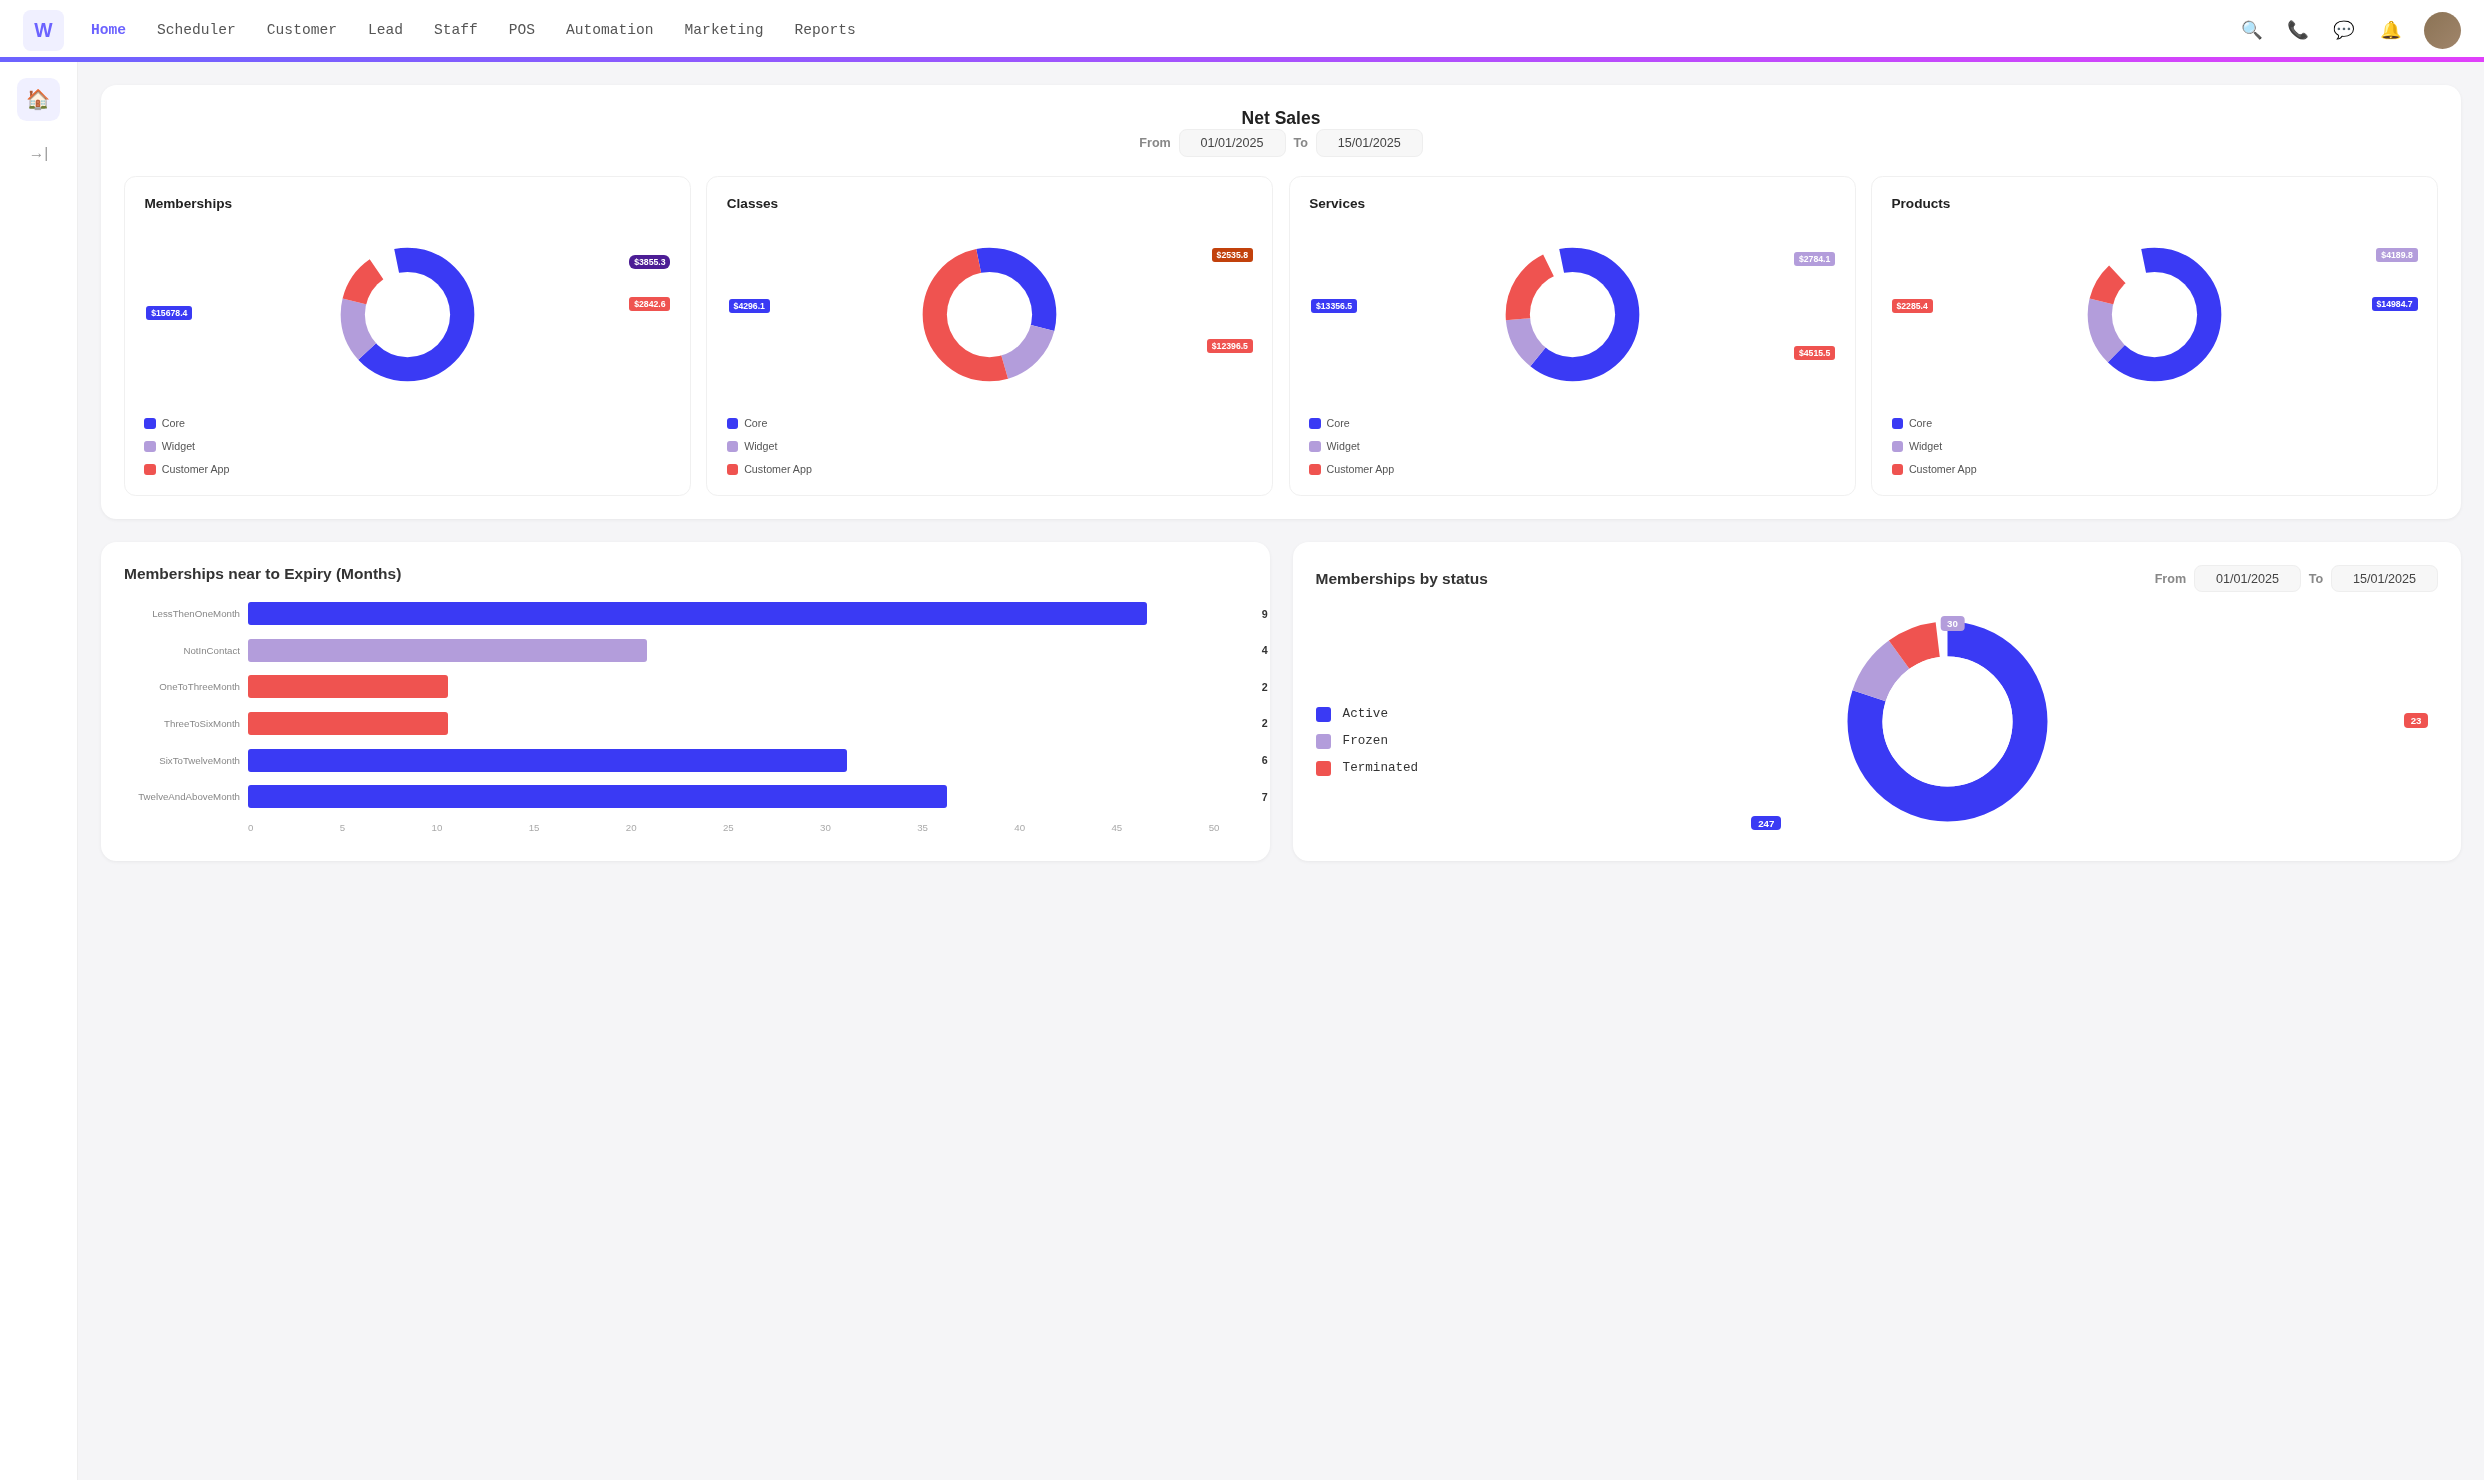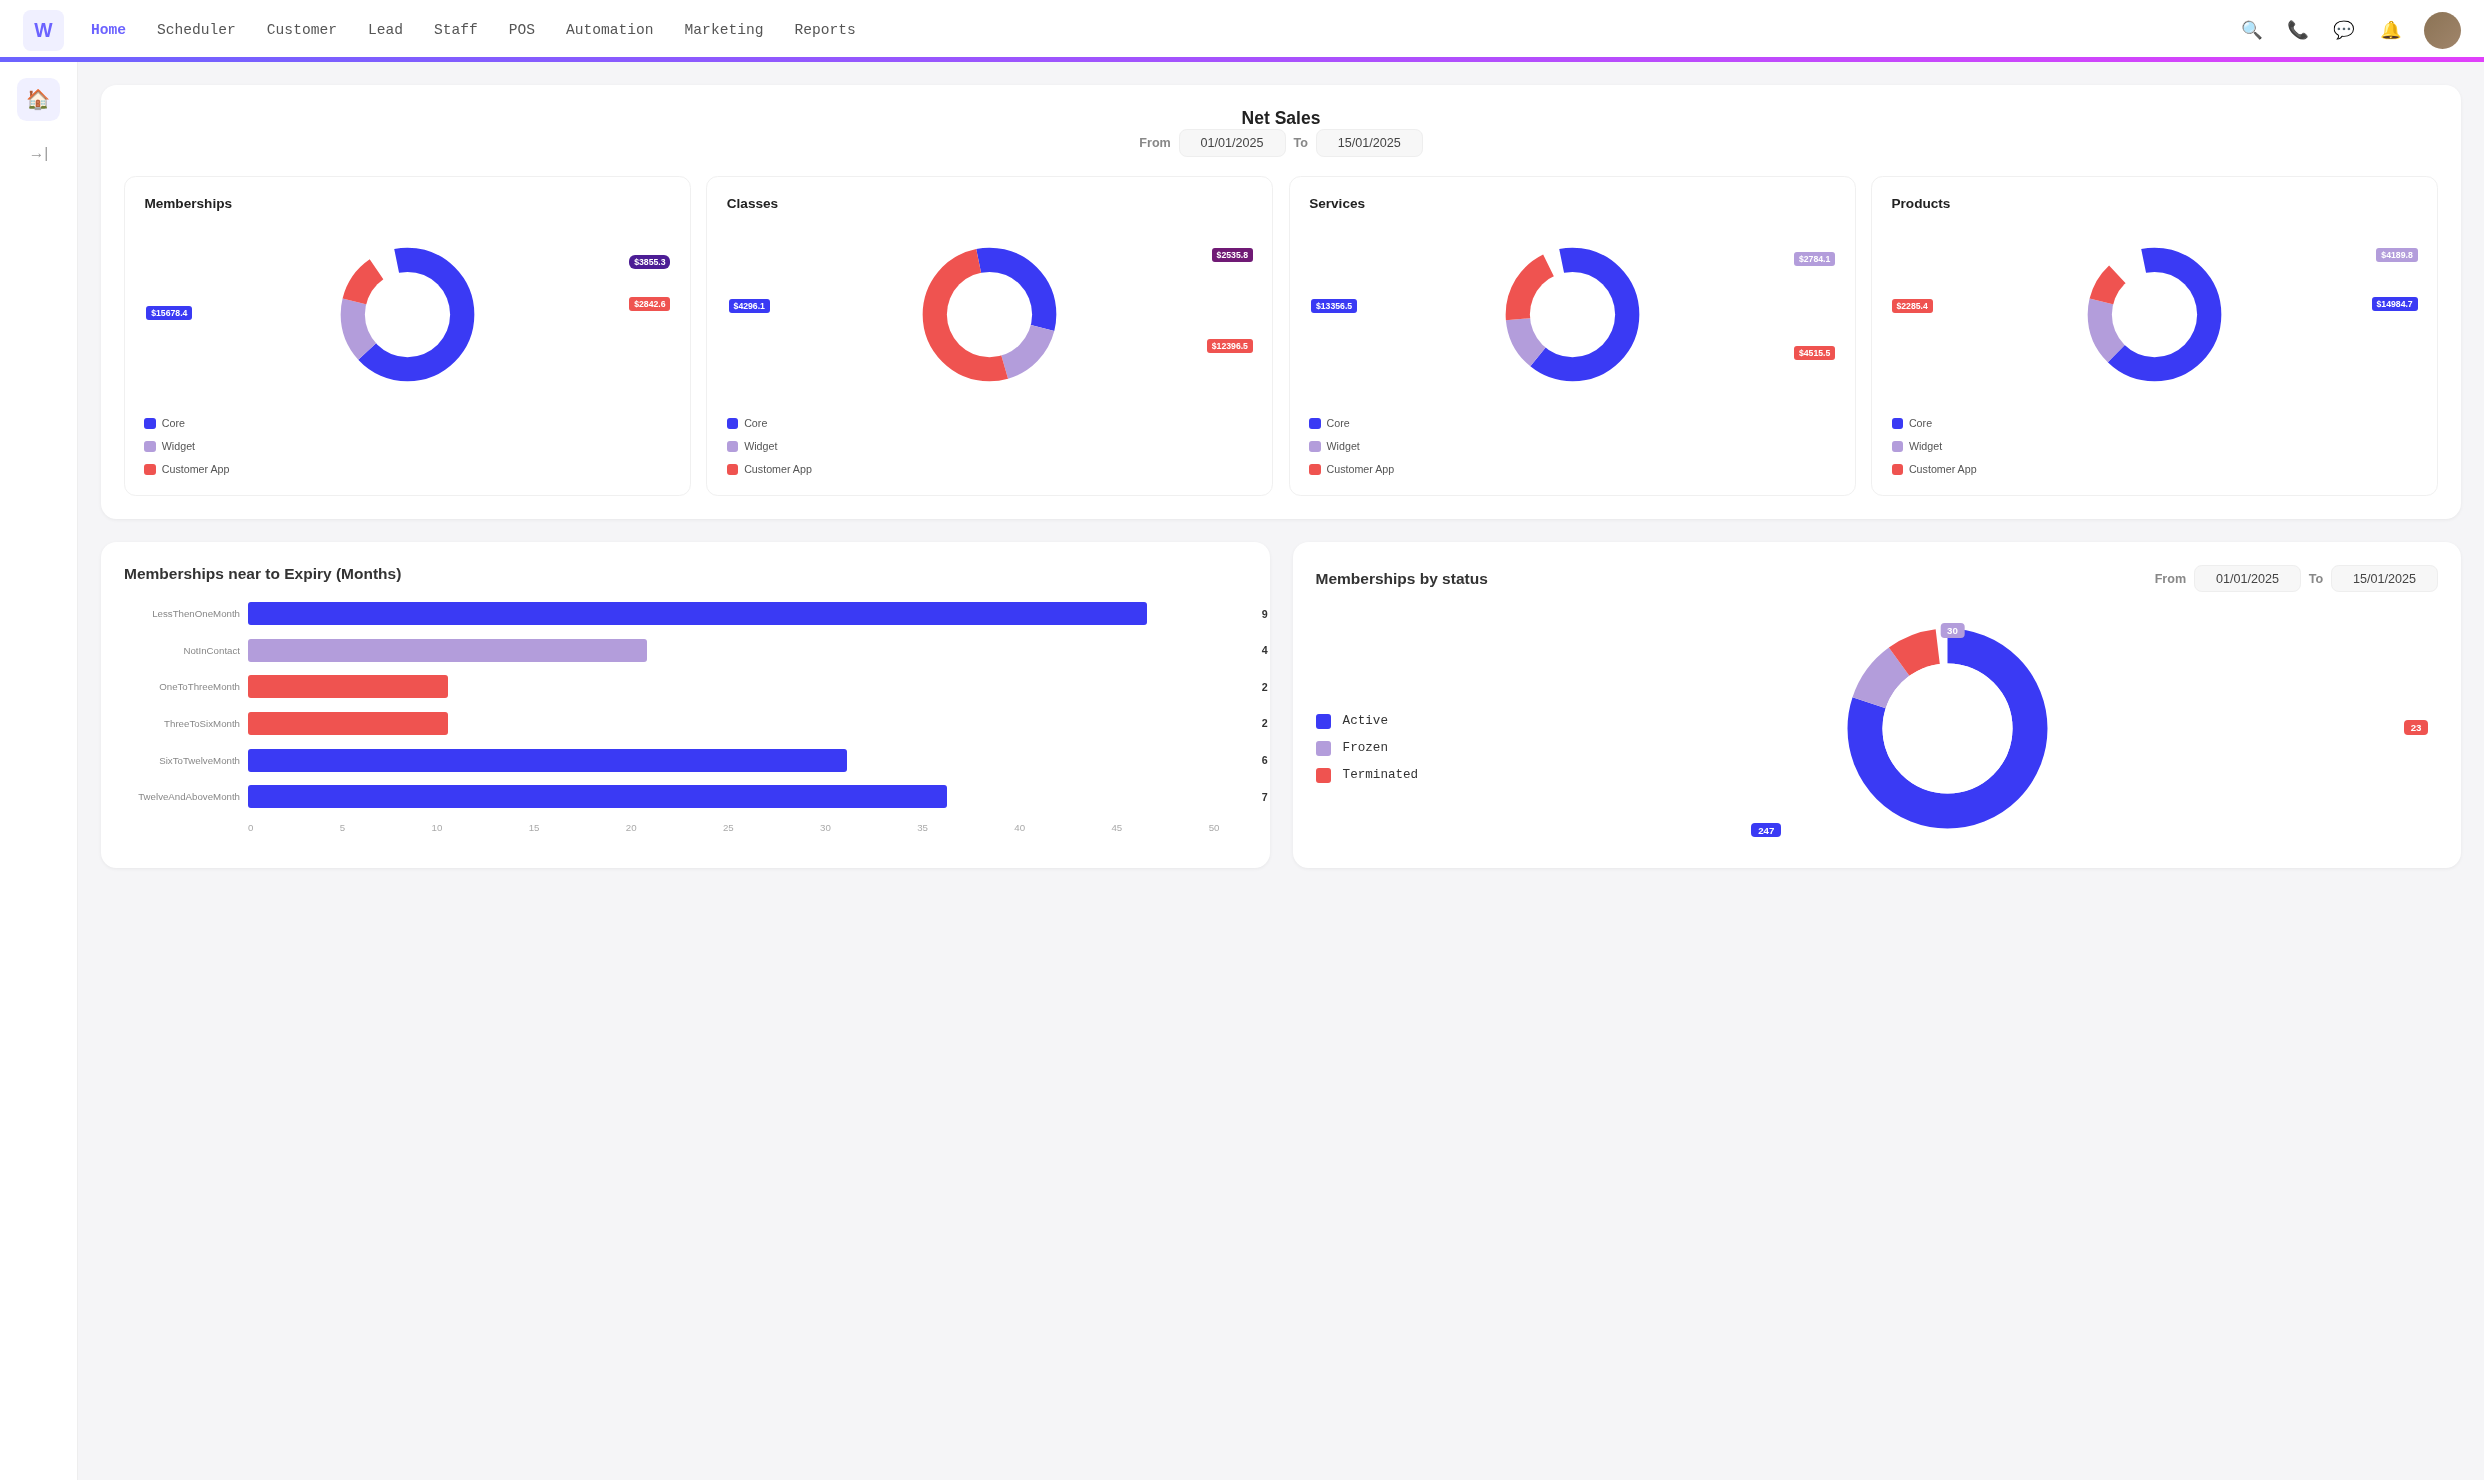--- a/index.html
+++ b/index.html
@@ -56,21 +56,21 @@
     .legend-item { display: flex; align-items: center; gap: 5.8px; font-size: 10.7px; color: #555; }
     .legend-dot { width: 11.6px; height: 11.6px; border-radius: 2.9px; flex-shrink: 0; }
 
     
     .bottom-row { display: grid; grid-template-columns: 1fr 1fr; gap: 23px; }
     .bar-chart-title { font-size: 15.5px; font-weight: 700; margin-bottom: 19.4px; }
     .bar-row { display: flex; align-items: center; margin-bottom: 13.6px; gap: 7.8px; }
     .bar-label { font-size: 9.7px; color: #888; width: 116px; text-align: right; flex-shrink: 0; }
     .bar-outer { flex: 1; height: 23px; position: relative; }
     .bar-fill { height: 100%; border-radius: 2.9px; display: flex; align-items: center; }
-    .status-header { display: flex; align-items: center; gap: 20px; margin-bottom: 20px; }
+    .status-header { display: flex; align-items: center; gap: 20px; margin-bottom: 13px; }
     .status-title { font-size: 15.5px; font-weight: 700; flex: 1; }
     .status-legend { display: flex; flex-direction: column; gap: 11.6px; margin-top: 39px; font-family: Liberation Mono, monospace; }
     .status-legend-item { display: flex; align-items: center; gap: 11.6px; font-size: 12.6px; color: #333; }
     .status-dot { width: 15.5px; height: 15.5px; border-radius: 2.9px; }
   </style>
 </head>
 <body>
 
 <nav class="navbar">
   <div class="logo">W</div>
@@ -161,21 +161,21 @@
             <svg width="155" height="155" viewBox="0 0 160 160">
               <circle cx="80" cy="80" r="55" fill="none" stroke="#3a3af4" stroke-width="28" stroke-dasharray="100 234" stroke-dashoffset="0" transform="rotate(-90 80 80)"></circle>
               <circle cx="80" cy="80" r="55" fill="none" stroke="#b39ddb" stroke-width="28" stroke-dasharray="57 277" stroke-dashoffset="-100" transform="rotate(-90 80 80)"></circle>
               <circle cx="80" cy="80" r="55" fill="none" stroke="#ef5350" stroke-width="28" stroke-dasharray="177 157" stroke-dashoffset="-157" transform="rotate(-90 80 80)"></circle>
               <circle cx="80" cy="80" r="44" fill="white"></circle>
             </svg>
             <div style="position:absolute; left:1.9px; top:44%; transform:translateY(-50%);">
               <span style="background:#3a3af4;color:#fff;font-size:8.7px;padding:1.9px 4.9px;border-radius:2.9px;font-weight:700;">$4296.1</span>
             </div>
             <div style="position:absolute; right:0px; top:10%;">
-              <span style="background:#701a75;color:#fff;font-size:8.7px;padding:1.9px 4.9px;border-radius:2.9px;font-weight:700;">$2535.8</span>
+              <span style="background:#c2410c;color:#fff;font-size:8.7px;padding:1.9px 4.9px;border-radius:2.9px;font-weight:700;">$2535.8</span>
             </div>
             <div style="position:absolute; right:0px; bottom:28%;">
               <span style="background:#ef5350;color:#fff;font-size:8.7px;padding:1.9px 4.9px;border-radius:2.9px;font-weight:700;">$12396.5</span>
             </div>
           </div>
           <div class="legend">
             <div class="legend-item">
               <div class="legend-dot" style="background:#3a3af4;"></div>
               <span>Core</span>
             </div>

